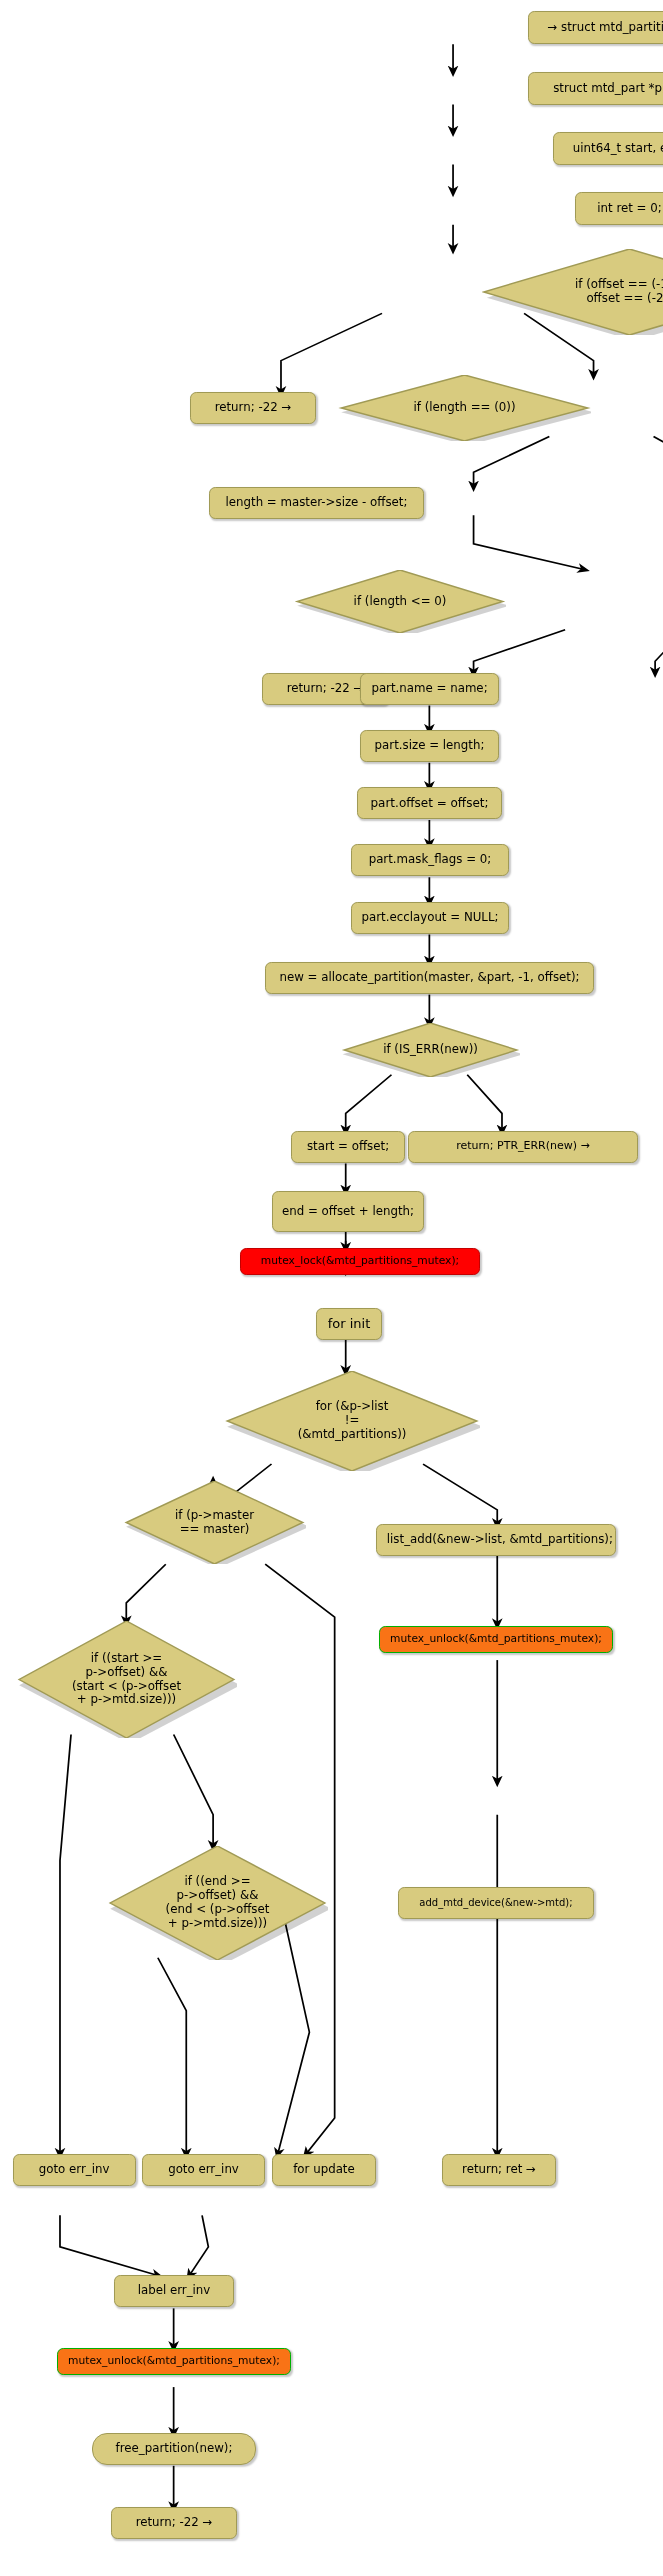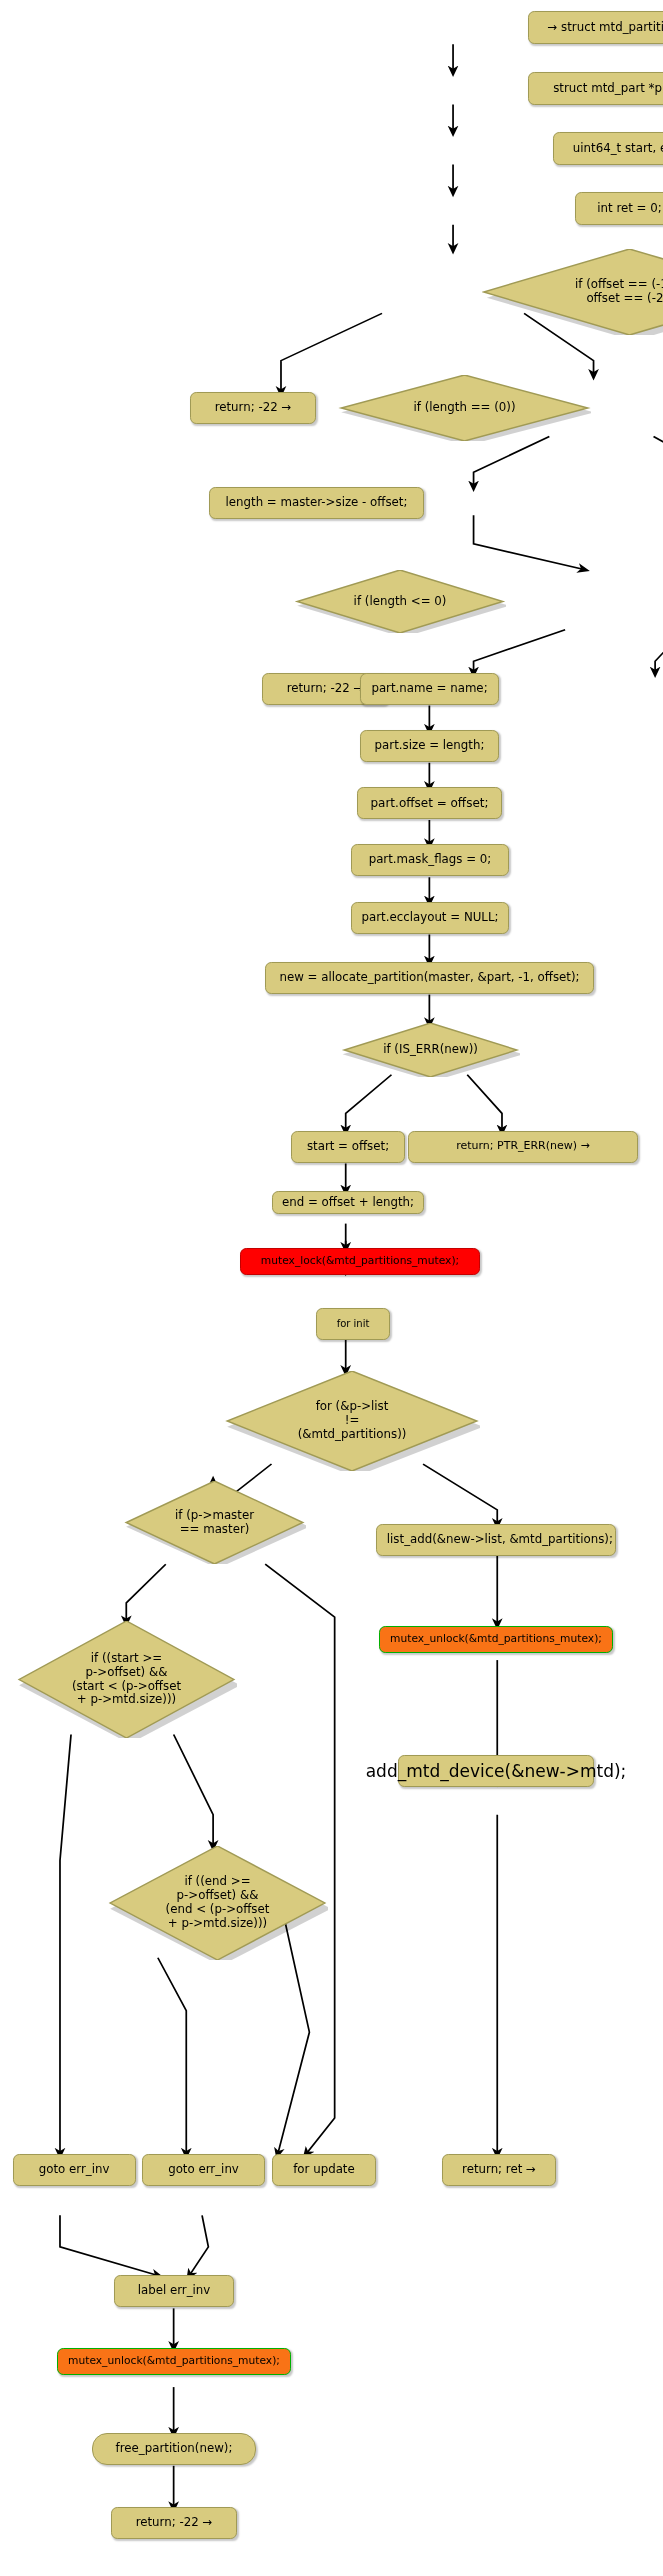--- a/index.html
+++ b/index.html
@@ -267,29 +267,29 @@
   </div>
 
   <div class="node rect" style="left: 291px; top: 1131px; width: 114px; height: 31.5px; font-size: 11.8px;">
     <span>start = offset;</span>
   </div>
 
   <div class="node rect" style="left: 408px; top: 1131px; width: 230px; height: 31.5px; font-size: 11px;">
     <span>return; PTR_ERR(new) →</span>
   </div>
 
-  <div class="node rect" style="left: 272px; top: 1191px; width: 152px; height: 23px; font-size: 11.8px;">
+  <div class="node rect" style="left: 272px; top: 1191px; width: 152px; height: 41px; font-size: 11.8px;">
     <span>end = offset + length;</span>
   </div>
 
   <div class="node rect red" style="left: 240px; top: 1248px; width: 240px; height: 27px; font-size: 10.7px;">
     <span>mutex_lock(&amp;mtd_partitions_mutex);</span>
   </div>
 
-  <div class="node rect" style="left: 316px; top: 1308px; width: 74px; height: 31.5px; font-size: 10px; align-items: center;">
+  <div class="node rect" style="left: 316px; top: 1308px; width: 66px; height: 31.5px; font-size: 13px; align-items: center;">
     <span>for init</span>
   </div>
 
   <div class="node diamond" style="left: 224px; top: 1371px; width: 256px; height: 100px; font-size: 11.8px;">
     <svg class="dshape" viewBox="0 0 162 70" preserveAspectRatio="none">
       <polygon class="shadowpoly" points="83,4 164,39 83,74 2,39"></polygon>
       <polygon class="diapoly" points="81,0 160,35 81,70 2,35"></polygon>
     </svg>
     <span class="dlabel">for (&amp;p-&gt;list
 !=
@@ -328,21 +328,21 @@
     <svg class="dshape" viewBox="0 0 140 80" preserveAspectRatio="none">
       <polygon class="shadowpoly" points="72,4 142,44 72,84 2,44"></polygon>
       <polygon class="diapoly" points="70,0 138,40 70,80 2,40"></polygon>
     </svg>
     <span class="dlabel">if ((end &gt;=
 p-&gt;offset) &amp;&amp;
 (end &lt; (p-&gt;offset
 + p-&gt;mtd.size)))</span>
   </div>
 
-  <div class="node rect" style="left: 398px; top: 1755px; width: 196px; height: 31.5px; font-size: 17px;">
+  <div class="node rect" style="left: 398px; top: 1887px; width: 196px; height: 31.5px; font-size: 10px;">
     <span>add_mtd_device(&amp;new-&gt;mtd);</span>
   </div>
 
   <div class="node rect" style="left: 12.6px; top: 2154px; width: 123px; height: 31.5px; font-size: 11.8px;">
     <span>goto err_inv</span>
   </div>
 
   <div class="node rect" style="left: 142px; top: 2154px; width: 123px; height: 31.5px; font-size: 11.8px;">
     <span>goto err_inv</span>
   </div>

